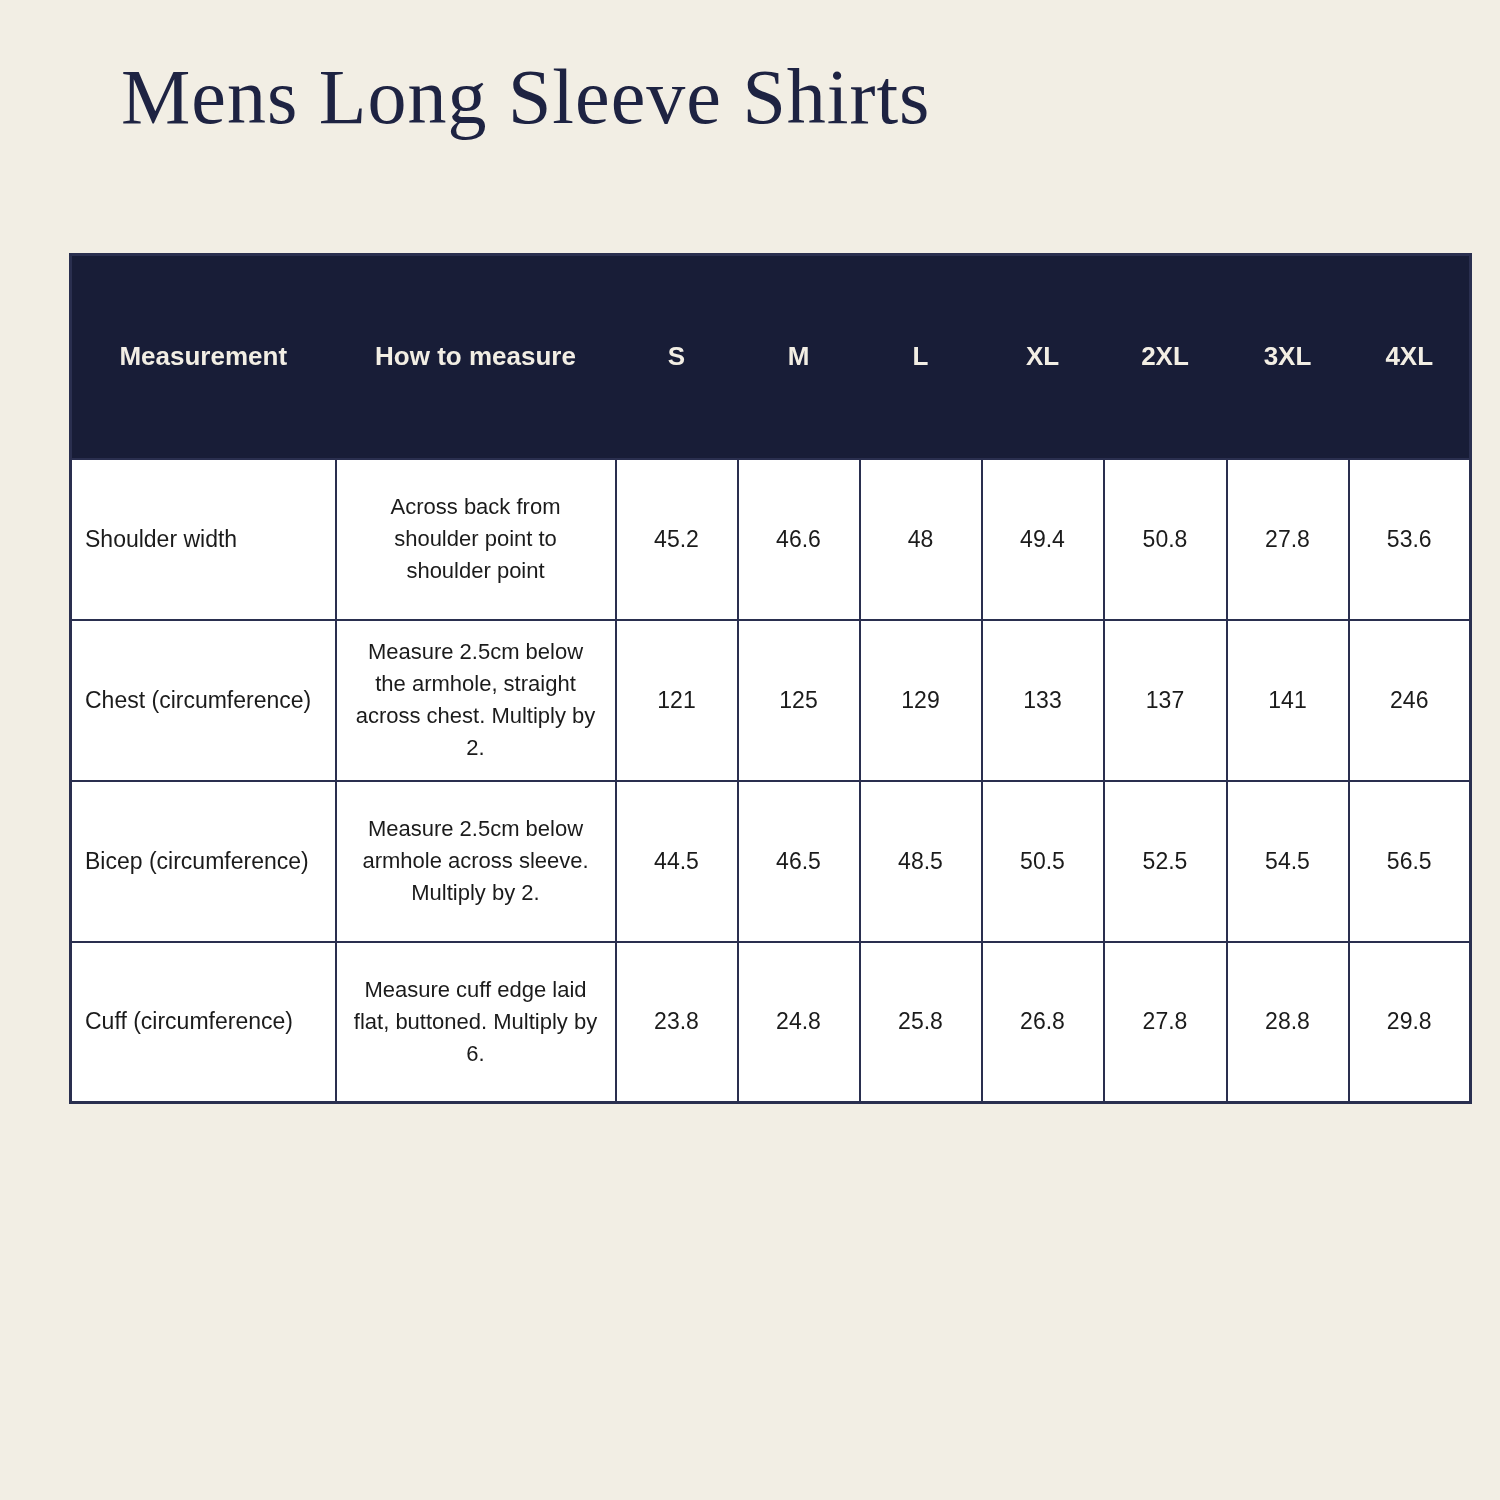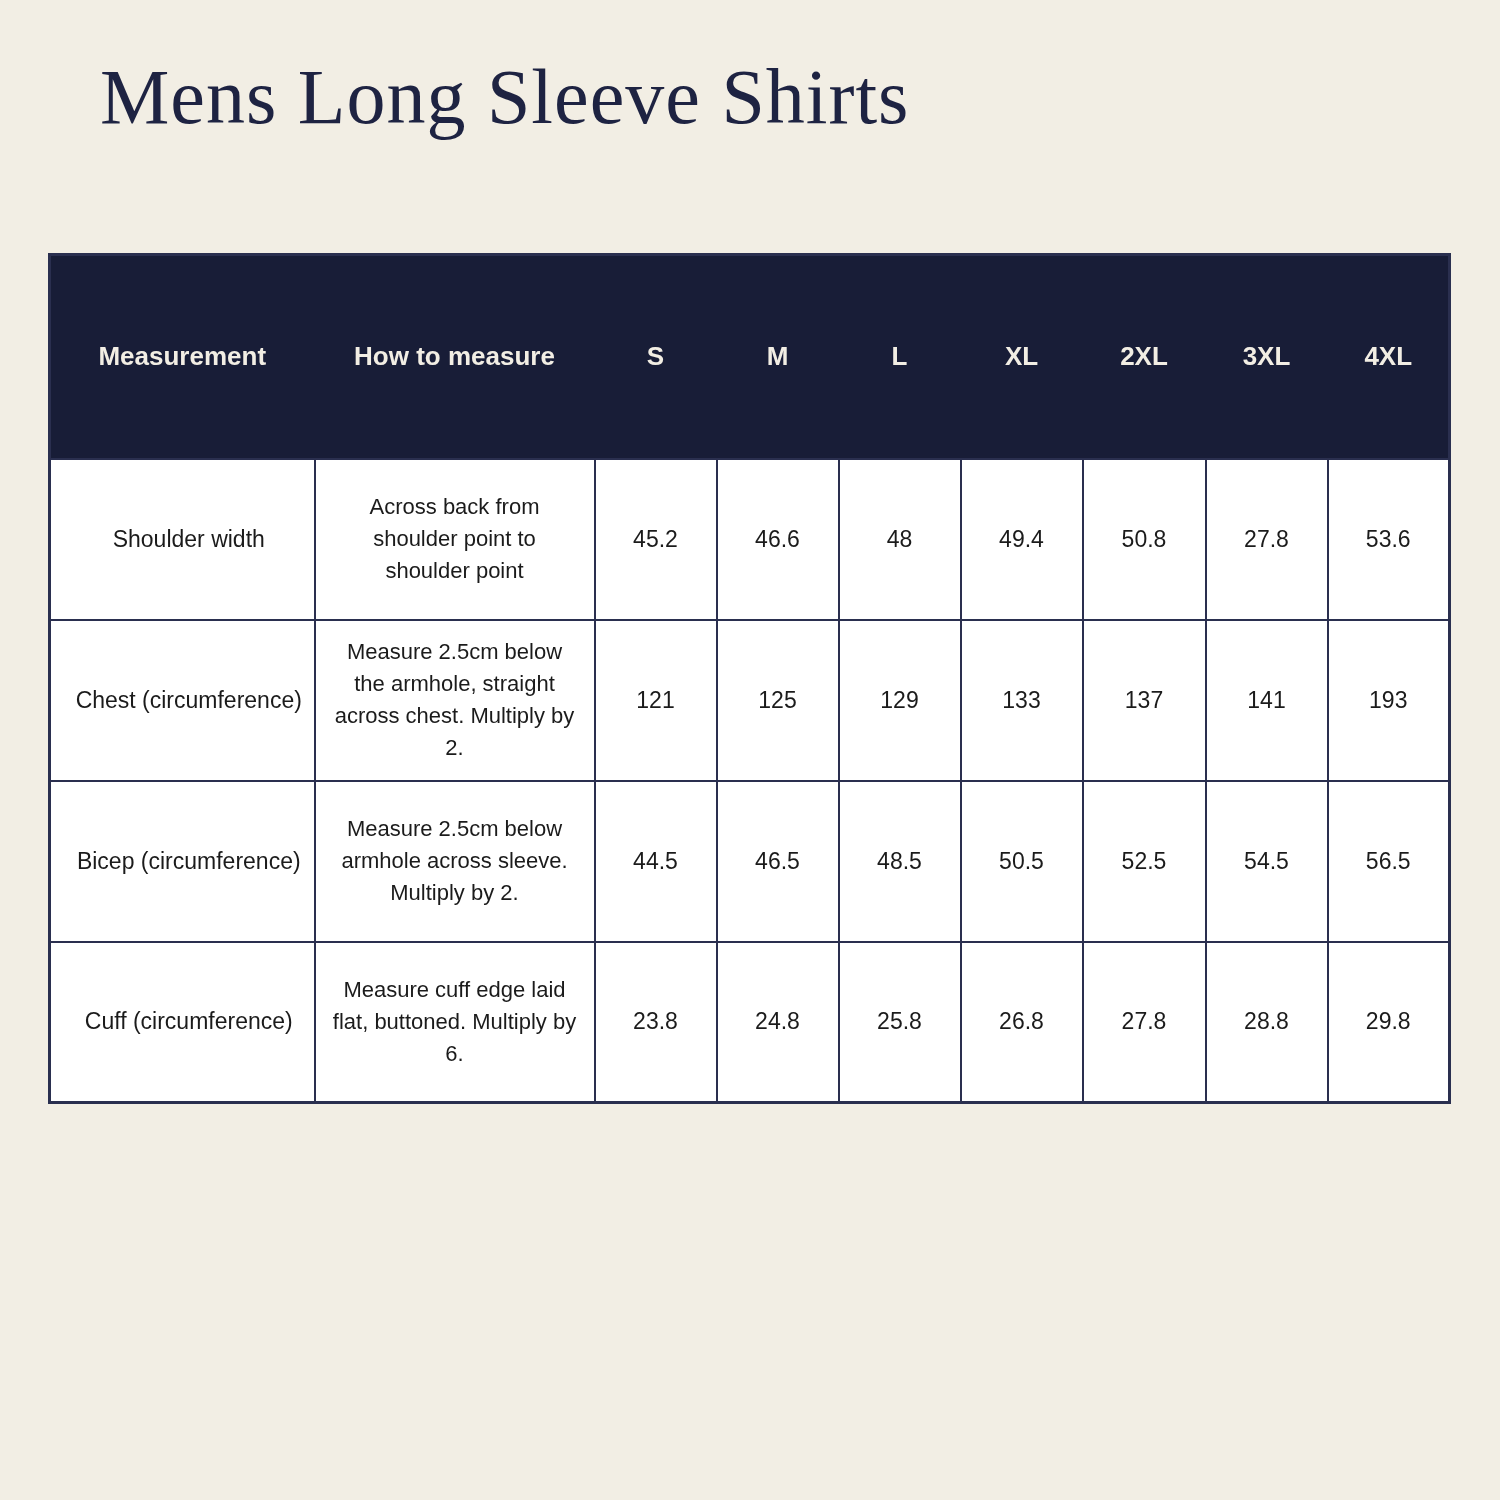--- a/index.html
+++ b/index.html
@@ -12,21 +12,21 @@
     --title:#1E2342;
   }
   *{margin:0;padding:0;box-sizing:border-box;}
   html,body{width:1500px;height:1500px;}
   body{
     background:var(--bg);
     font-family:"Liberation Sans", sans-serif;
     position:relative;
     overflow:hidden;
   }
-  .page{position:absolute;inset:0;}
+  .page{position:absolute;inset:0;margin-left:21px;}
   .page-title{
     position:absolute;
     left:100px;
     top:52px;
     font-family:"Liberation Serif", serif;
     font-weight:normal;
     font-size:78px;
     letter-spacing:1px;
     color:var(--title);
     white-space:nowrap;
@@ -64,21 +64,21 @@
     text-align:center;
   }
   .size-table tbody td{
     background:var(--cell-bg);
     color:var(--cell-text);
     font-size:23px;
     height:161px;
     text-align:center;
   }
   .size-table tbody td.col-measurement{
-    text-align:center;
+    text-align:left;
     padding-left:13px;
   }
   .size-table tbody td.col-how{
     font-size:22px;
     line-height:1.45;
     padding:12px 16px;
   }
 </style>
 </head>
 <body>
@@ -125,21 +125,21 @@
         </tr>
         <tr>
           <td class="col-measurement">Chest (circumference)</td>
           <td class="col-how">Measure 2.5cm below the armhole, straight across chest. Multiply by 2.</td>
           <td>121</td>
           <td>125</td>
           <td>129</td>
           <td>133</td>
           <td>137</td>
           <td>141</td>
-          <td>193</td>
+          <td>246</td>
         </tr>
         <tr>
           <td class="col-measurement">Bicep (circumference)</td>
           <td class="col-how">Measure 2.5cm below armhole across sleeve. Multiply by 2.</td>
           <td>44.5</td>
           <td>46.5</td>
           <td>48.5</td>
           <td>50.5</td>
           <td>52.5</td>
           <td>54.5</td>

